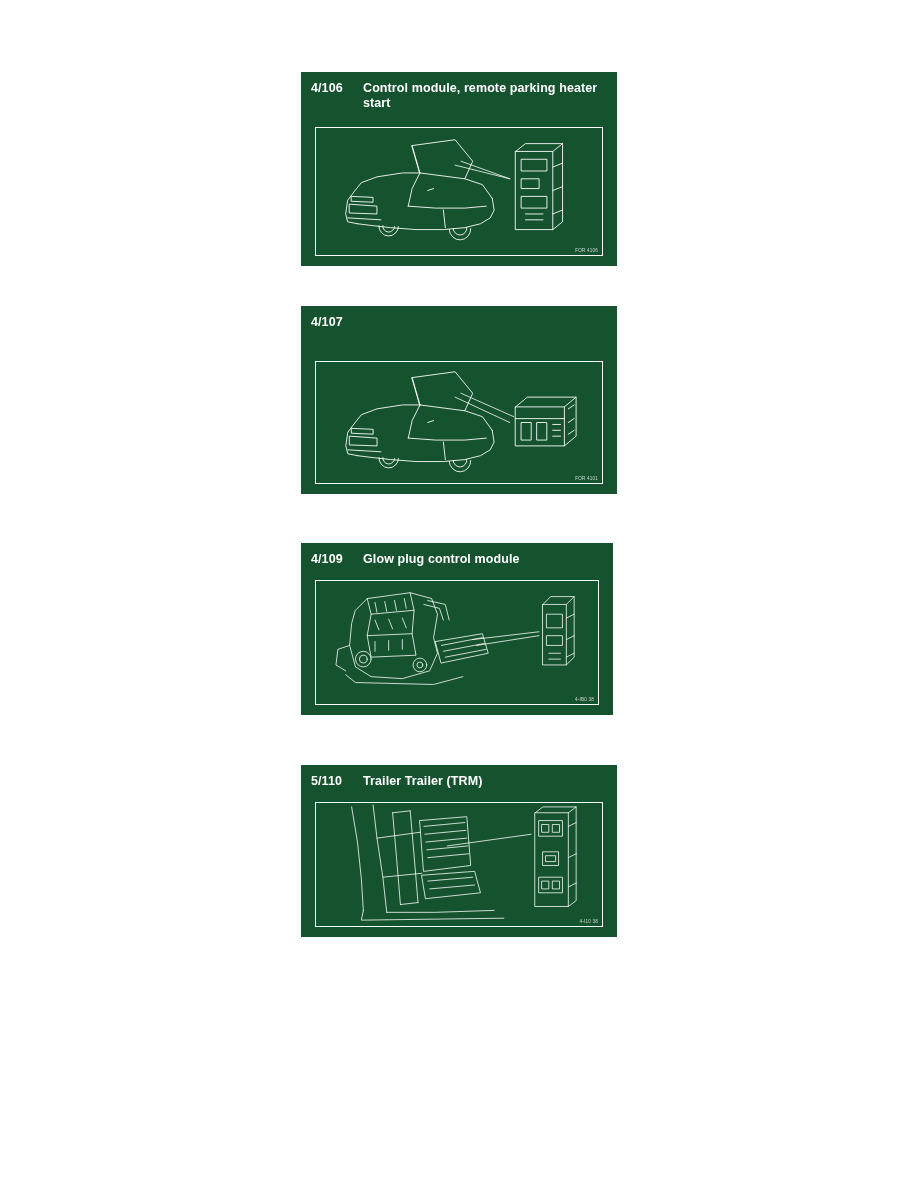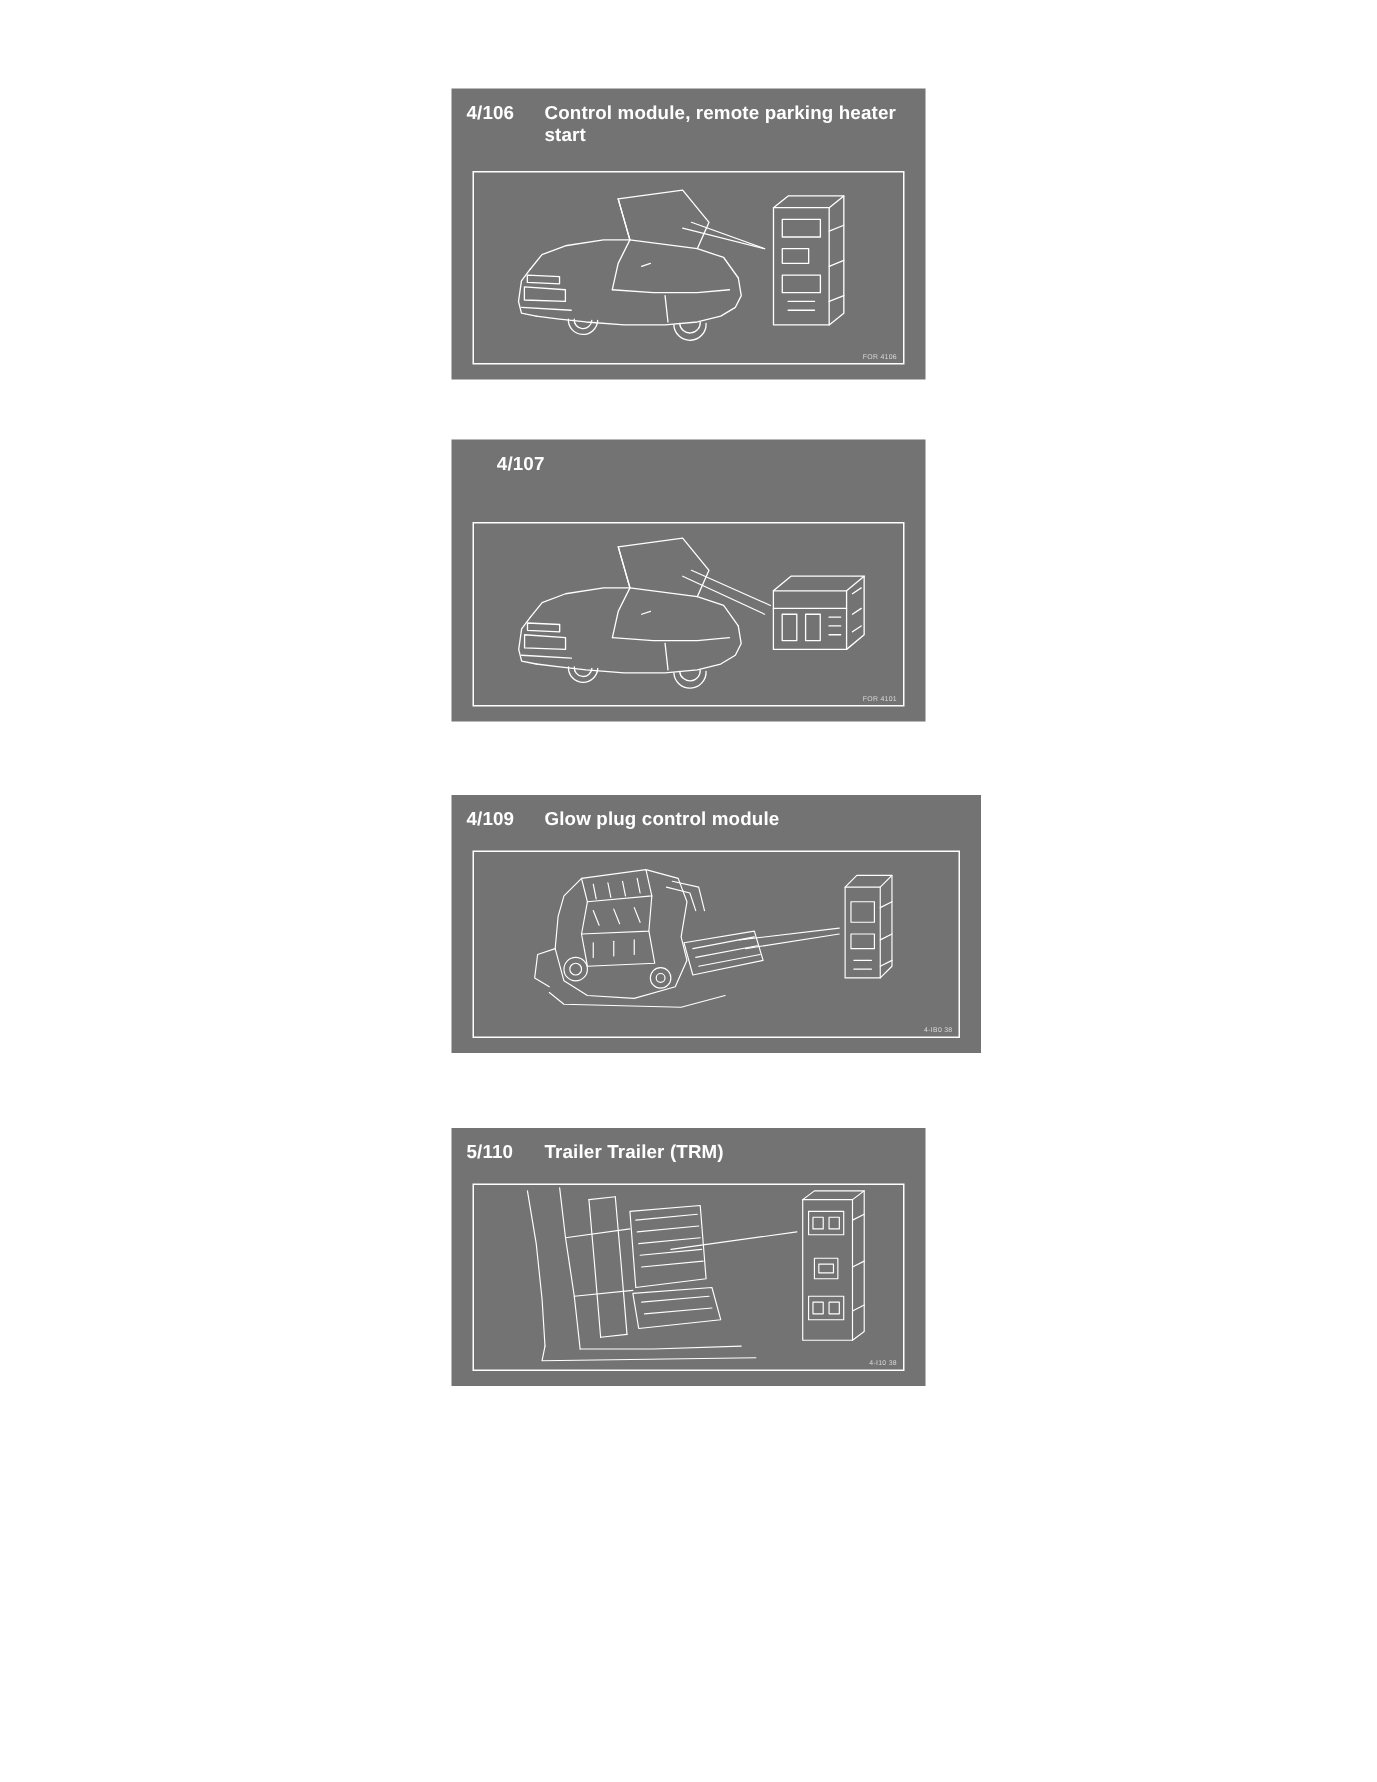--- a/index.html
+++ b/index.html
@@ -18,22 +18,23 @@
   .page {
     position: absolute;
     left: 0; top: 0;
     width: 918px;
     height: 1188px;
     background: #ffffff;
   }
 
   .figure {
     position: absolute;
-    background: #737373;
+    background: #14532d;
     box-sizing: border-box;
+    margin-top: 13px;
   }
 
   .fig-caption {
     display: flex;
     align-items: flex-start;
     color: #ffffff;
     font-size: 12.5px;
     font-weight: bold;
     font-family: "Liberation Sans", sans-serif;
     letter-spacing: 0.1px;
@@ -72,24 +73,24 @@
     color: #d8d8d8;
     font-size: 4.6px;
     font-family: "Liberation Sans", sans-serif;
     letter-spacing: 0.2px;
   }
 
   
   #fig-4-106 { left: 301px; top: 59px;  width: 316px; height: 194px; }
   #fig-4-106 .fig-art-wrap { top: 55px; }
 
-  #fig-4-107 { left: 301px; top: 293px; width: 316px; height: 188px; text-align: right; }
+  #fig-4-107 { left: 301px; top: 293px; width: 316px; height: 188px; }
   #fig-4-107 .fig-art-wrap { top: 55px; }
 
-  #fig-4-109 { left: 301px; top: 530px; width: 353px; height: 172px; }
+  #fig-4-109 { left: 301px; top: 530px; width: 312px; height: 172px; }
   #fig-4-109 .fig-art-wrap { top: 37px; }
 
   #fig-4-110 { left: 301px; top: 752px; width: 316px; height: 172px; }
   #fig-4-110 .fig-art-wrap { top: 37px; }
 </style>
 </head>
 <body>
 
 <div class="page">
 

